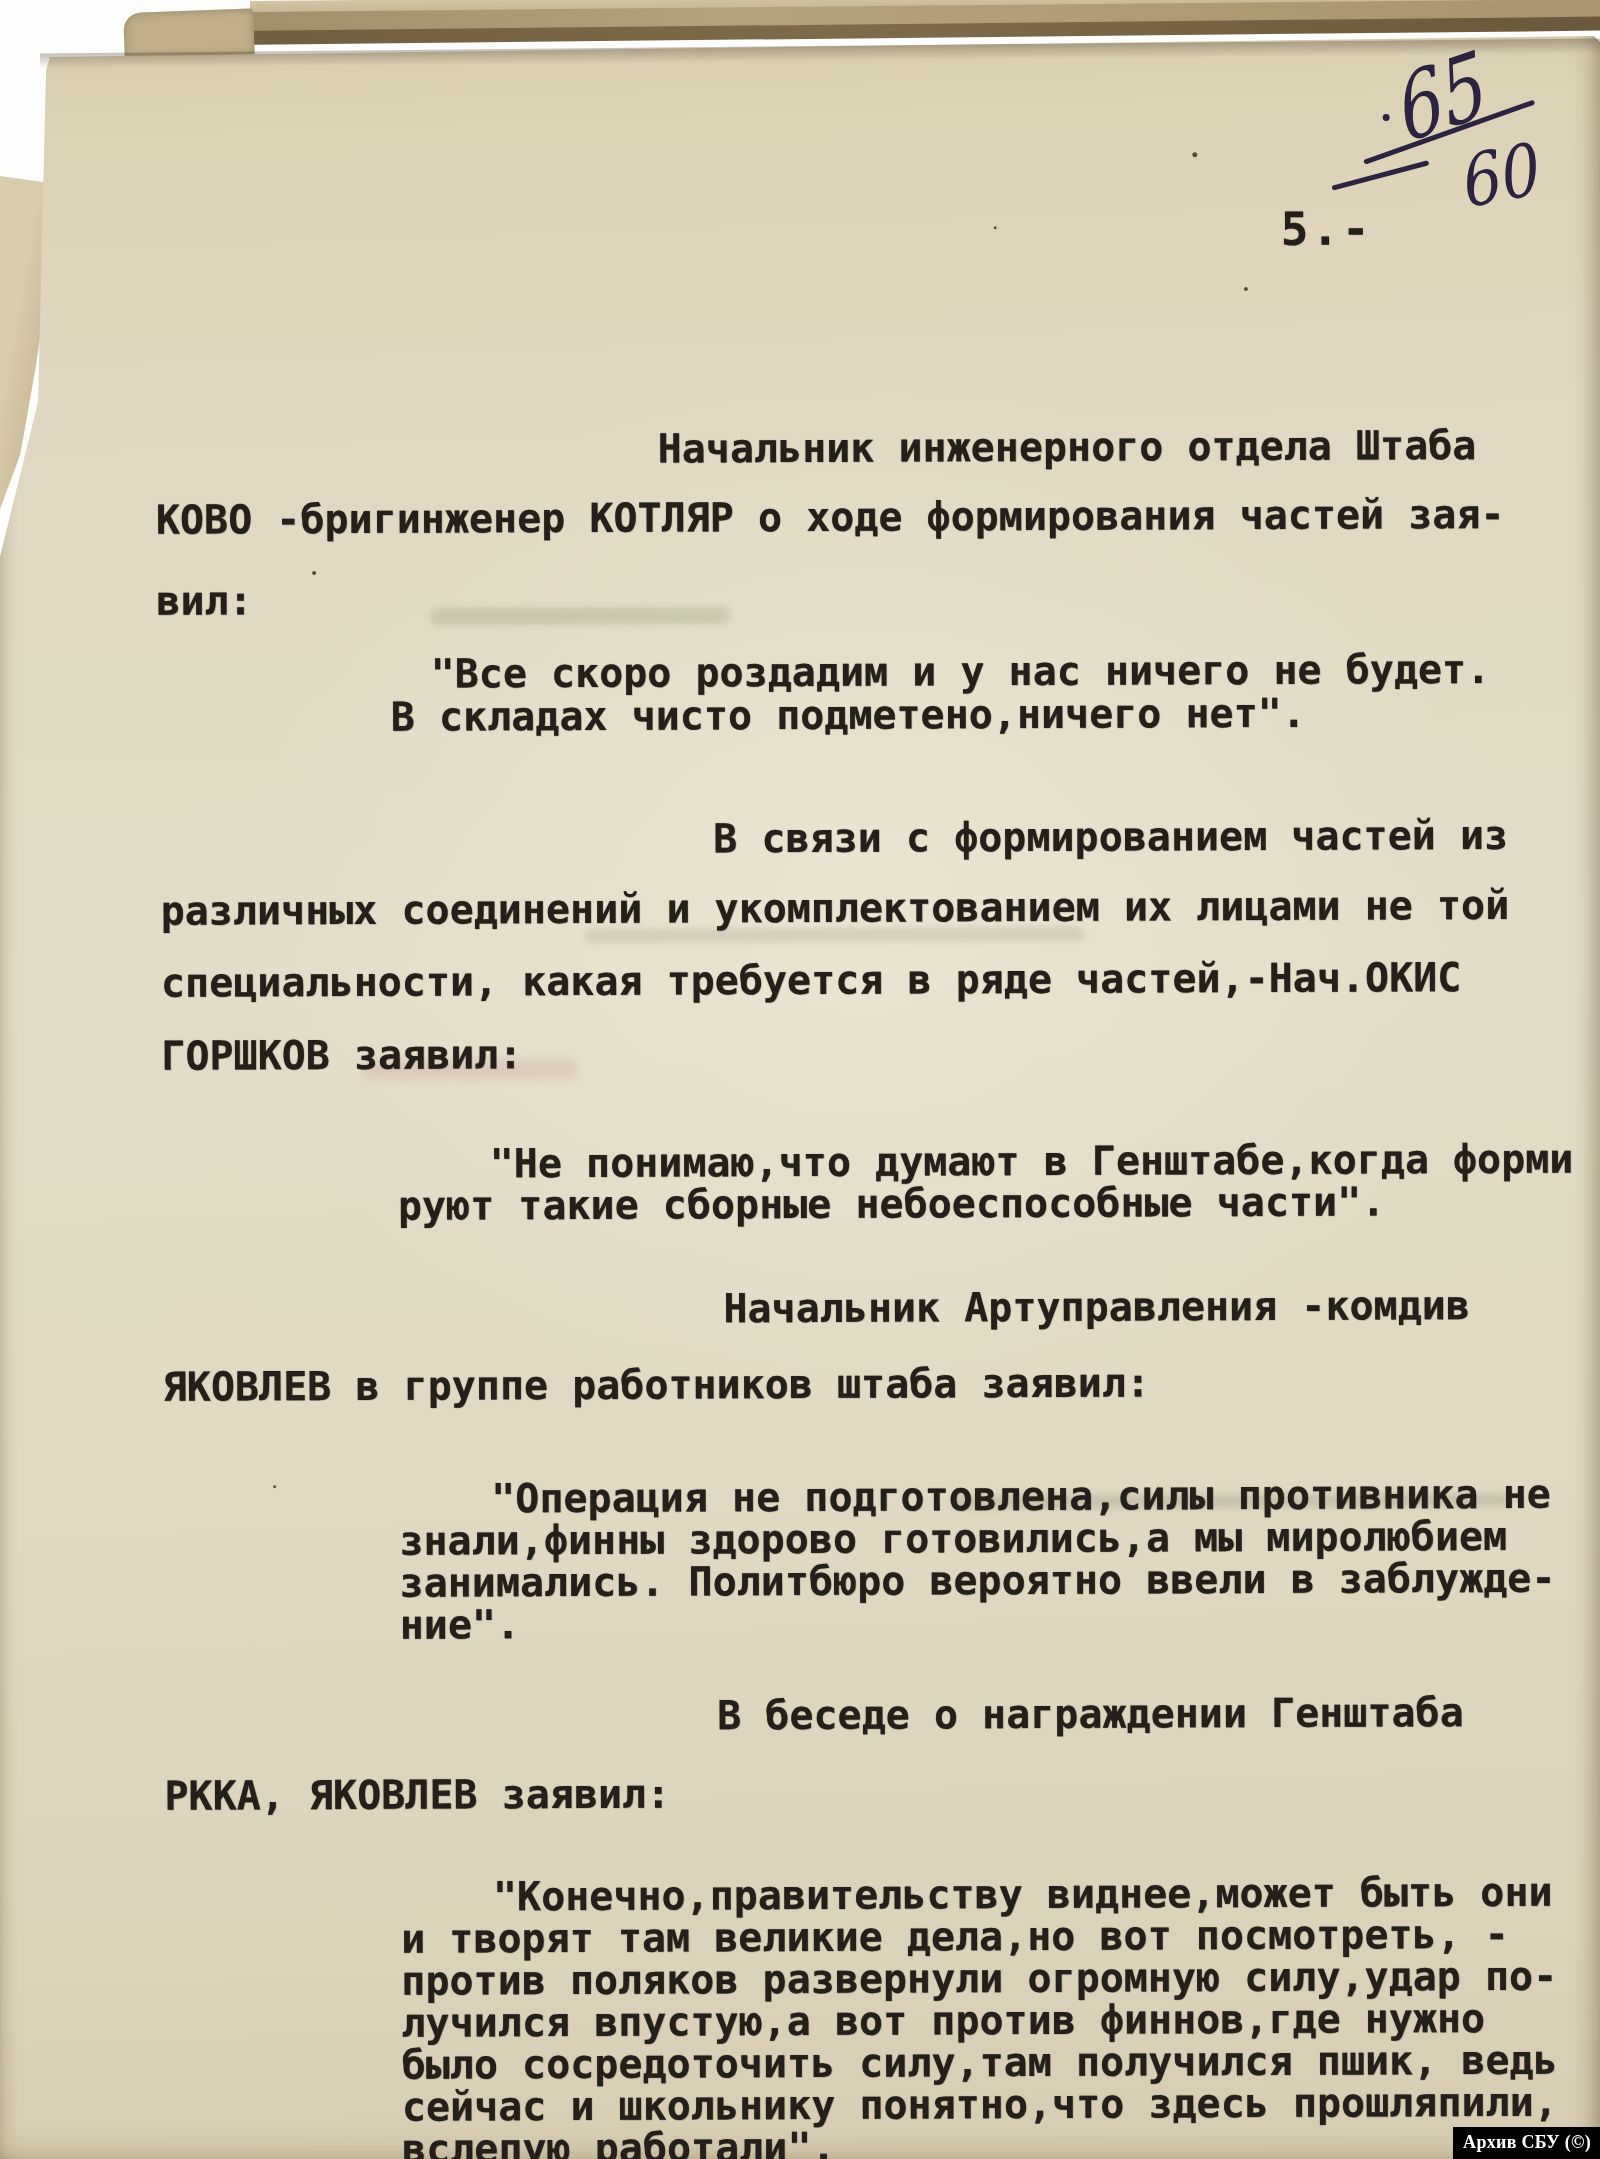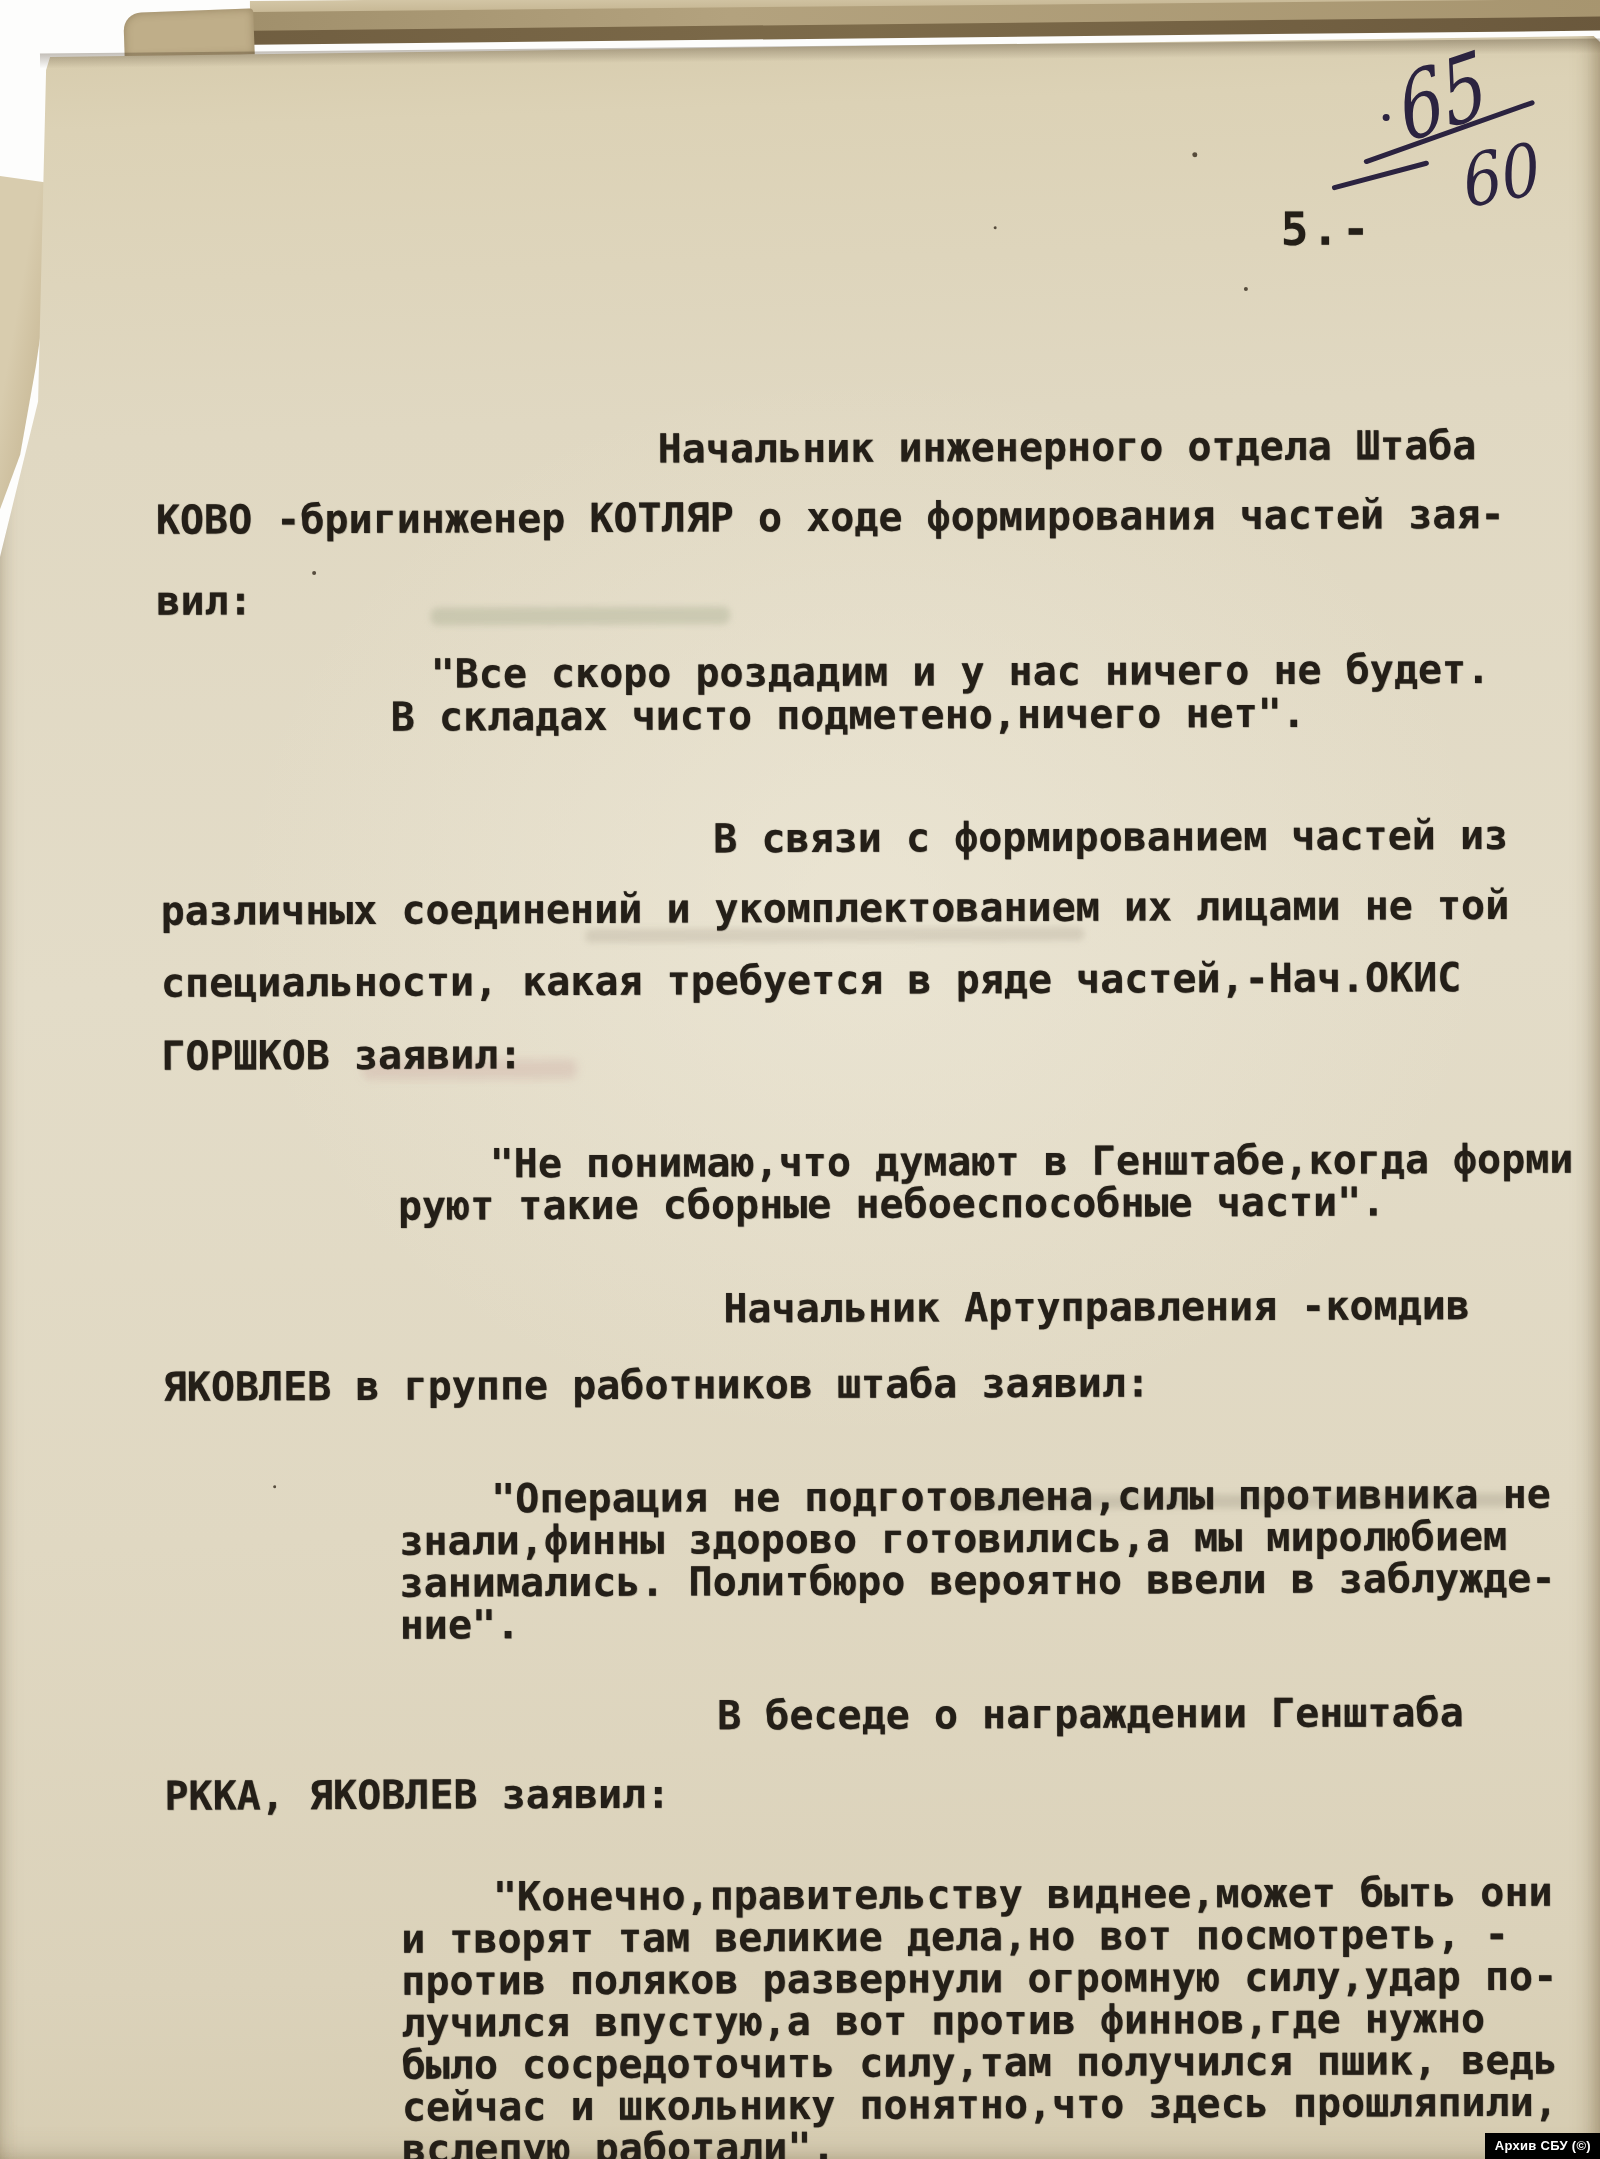--- a/index.html
+++ b/index.html
@@ -53,21 +53,21 @@
   .hw60{left:1462px;top:150px;font-size:72px;transform:scaleX(.85) rotate(-9deg);transform-origin:left top;}
   .hw-strokes{position:absolute;left:1330px;top:78px;}
   .ghost{position:absolute;border-radius:8px;}
   .g1{left:432px;top:606px;width:300px;height:18px;background:rgba(140,150,120,.28);filter:blur(3px);}
   .g2{left:362px;top:1058px;width:215px;height:20px;background:rgba(185,135,135,.22);filter:blur(4px);}
   .g3{left:948px;top:1496px;width:560px;height:14px;background:rgba(125,118,100,.22);filter:blur(3px);}
   .g4{left:585px;top:928px;width:500px;height:14px;background:rgba(125,118,100,.18);filter:blur(3px);}
   .speck{position:absolute;border-radius:50%;background:rgba(40,30,18,.75);}
   .watermark{
     position:absolute;right:0;bottom:0;background:#000;color:#fff;
-    font-family:Liberation Sans, sans-serif;font-size:13px;font-weight:bold;
+    font-family:Liberation Serif, serif;font-size:18px;font-weight:bold;
     padding:5px 9px 6px 10px;letter-spacing:.3px;
   }
 </style>
 </head>
 <body>
 
 <div id="canvas">
 
   <div>
     <div class="band band-a"></div>

